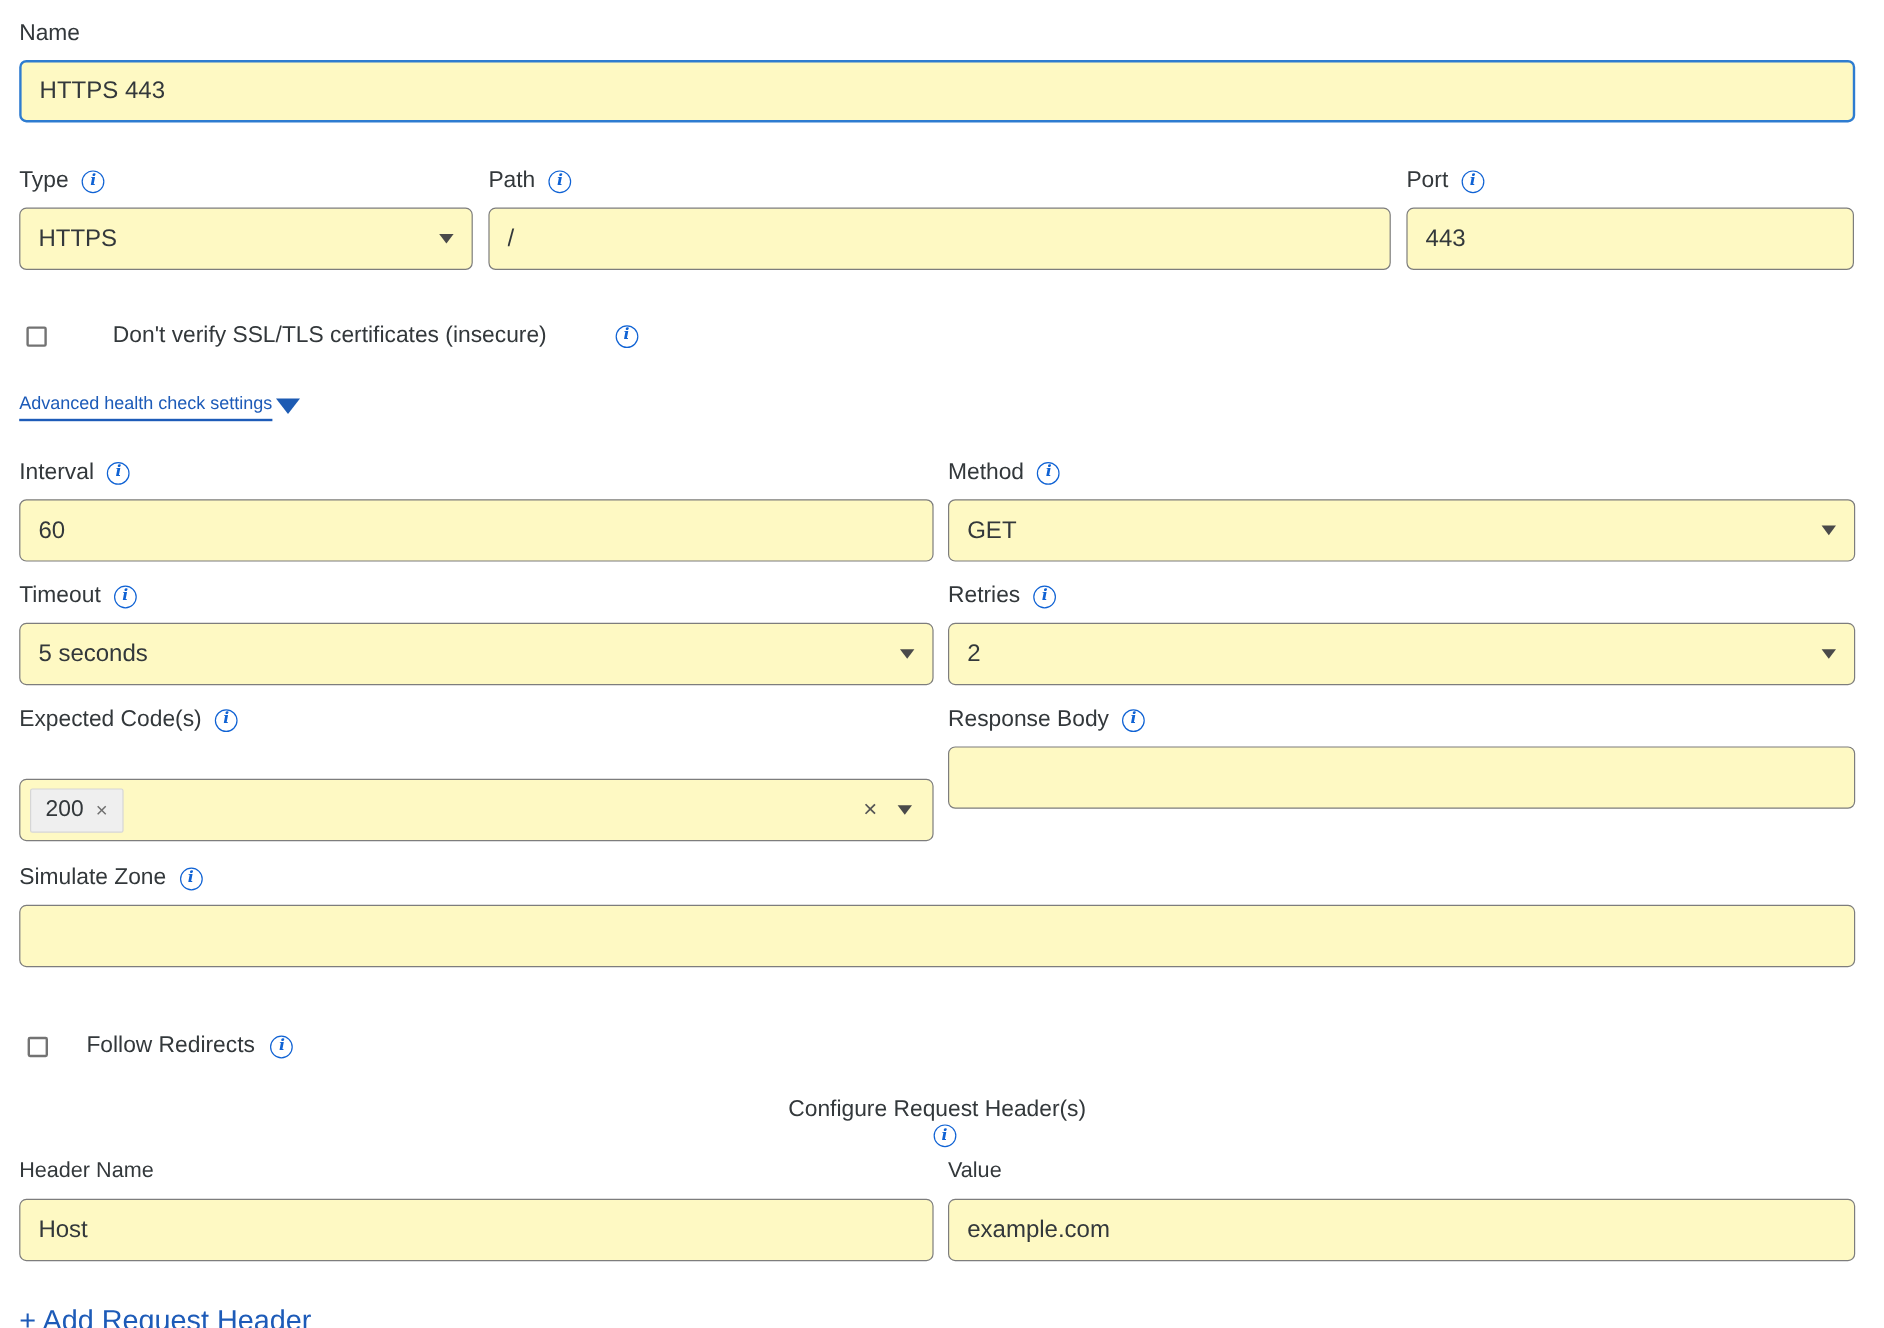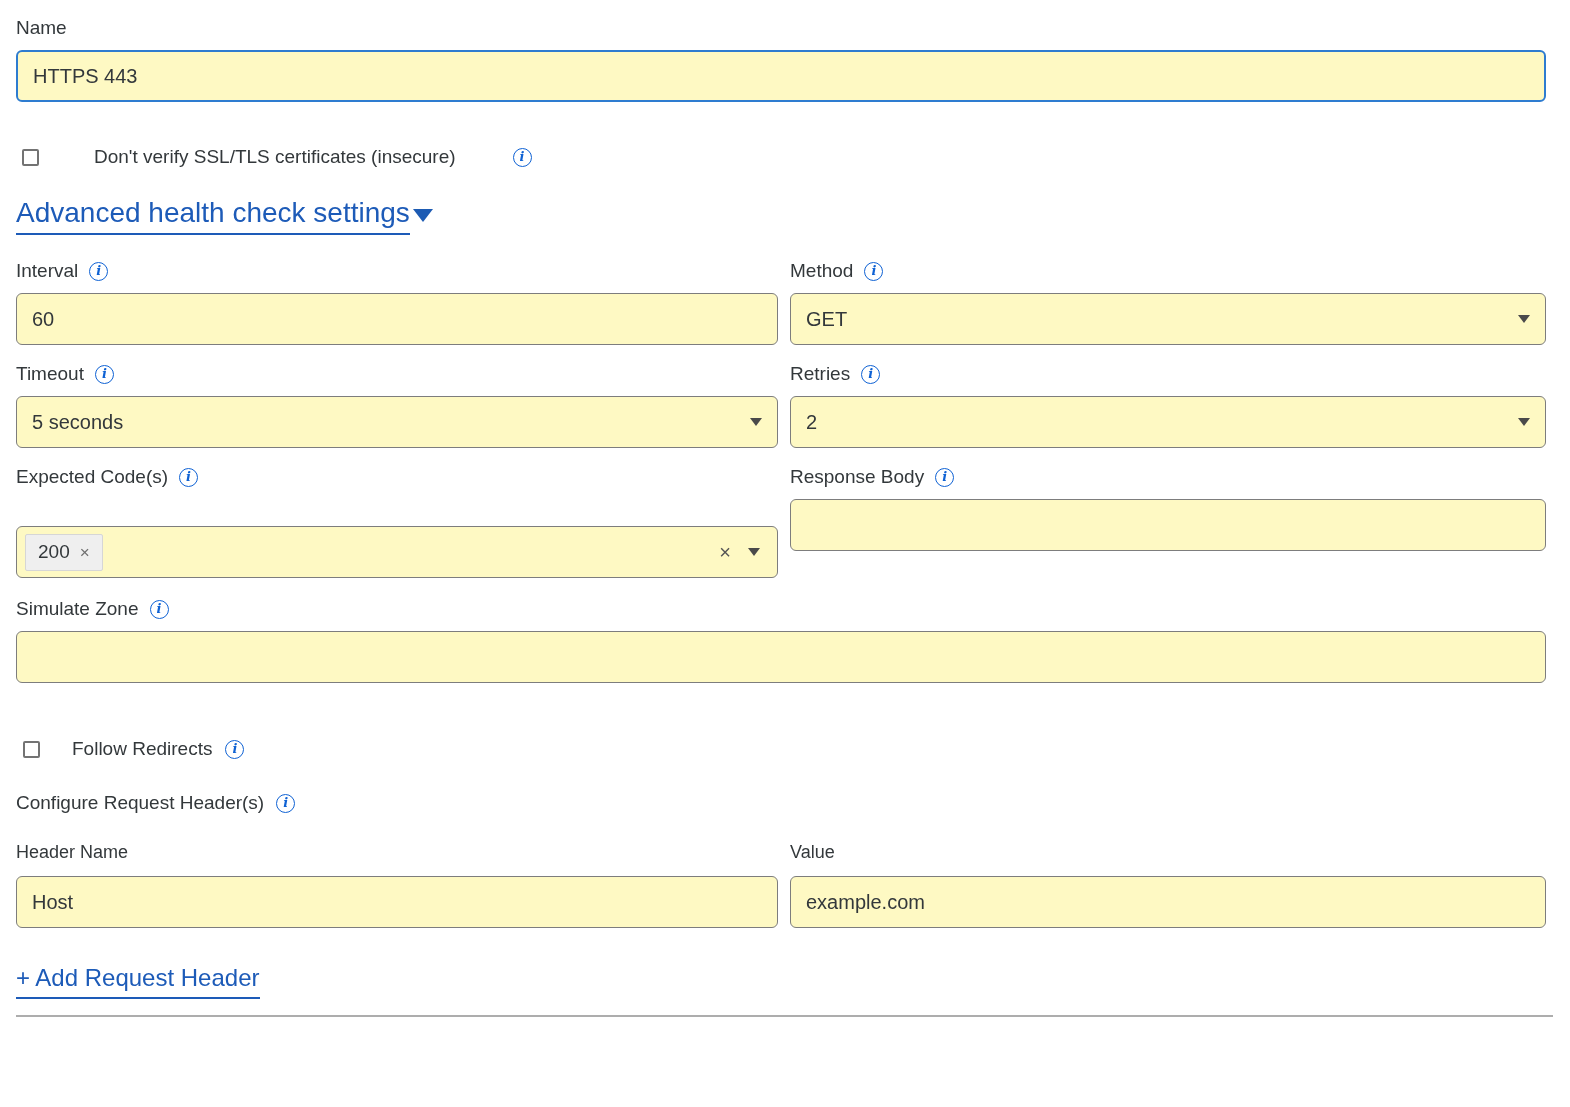--- a/index.html
+++ b/index.html
@@ -56,58 +56,84 @@
   }
   .checkbox-row .info-icon{margin-left:13px;}
   .ssl-row{margin-top:44px;padding-left:6px;gap:44px;}
   .ssl-row .cb-label{margin-left:11px;}
   .follow-row{margin-top:55px;padding-left:7px;}
   .follow-row .cb-label{margin-left:32px;}
   .cb-label{font-size:19px;}
   
   .adv-row{margin-top:32px;display:flex;align-items:center;height:32px;}
   .adv-link{
-    color:var(--link);font-size:28px;text-decoration:none;cursor:pointer;
+    color:var(--link);font-size:15px;text-decoration:none;cursor:pointer;
     border-bottom:2px solid var(--link);padding-bottom:4px;
   }
   .adv-caret{
     width:0;height:0;border-left:10px solid transparent;border-right:10px solid transparent;
     border-top:13px solid #1d5bb3;margin-left:3px;margin-top:-2px;cursor:pointer;
   }
   
   .multiselect{display:flex;align-items:center;padding:0 17px 0 8px;cursor:pointer;margin-top:36px;}
   .tag{
     display:inline-flex;align-items:center;background:var(--tagbg);
     border:1px solid #d6d6d6;border-radius:2px;height:37px;padding:0 12px;
     font-size:19px;color:var(--text);gap:10px;
   }
   .tag-x{color:#6f6f6f;font-size:17px;cursor:pointer;line-height:1;}
   .ms-controls{margin-left:auto;display:flex;align-items:center;gap:17px;}
   .ms-clear{color:#555;font-size:20px;cursor:pointer;line-height:1;}
   
   .simulate{margin-top:18px;}
-  .configure-row{margin-top:30px;display:flex;align-items:center;height:26px;}
+  .configure-row{margin-top:30px;display:flex;align-items:center;height:26px;flex-direction:column;}
   .configure-row .info-icon{margin-left:12px;}
   .add-row{margin-top:36px;}
   .add-link{
     display:inline-block;color:var(--link);font-size:24px;text-decoration:none;cursor:pointer;
     border-bottom:2px solid var(--link);padding-bottom:5px;
   }
   .divider{border:none;border-top:2px solid var(--divider);margin:16px 0 0 0;width:1537px;}
 </style>
 </head>
 <body>
 
 <div class="page">
 
   <div class="field">
     <span class="lbl" style="margin-bottom:10px;">Name</span>
     <input class="text-input focused" type="text" value="HTTPS 443" style="">
   </div>
 
+  <div class="row-3">
+    <div class="field">
+      <div class="label-row">
+        <span class="lbl">Type</span>
+        <span class="info-icon"></span>
+      </div>
+      <div class="select">
+        <span>HTTPS</span>
+        <span class="caret"></span>
+      </div>
+    </div>
+    <div class="field">
+      <div class="label-row">
+        <span class="lbl">Path</span>
+        <span class="info-icon"></span>
+      </div>
+      <input class="text-input" type="text" value="/" style="">
+    </div>
+    <div class="field">
+      <div class="label-row">
+        <span class="lbl">Port</span>
+        <span class="info-icon"></span>
+      </div>
+      <input class="text-input" type="text" value="443" style="">
+    </div>
+  </div>
 
   <div class="checkbox-row ssl-row">
     <input type="checkbox" class="cb" style="">
     <span class="cb-label">Don't verify SSL/TLS certificates (insecure)</span>
     <span class="info-icon"></span>
   </div>
 
   <div class="adv-row">
     <a class="adv-link" href="#">Advanced health check settings</a>
     <span class="adv-caret"></span>

